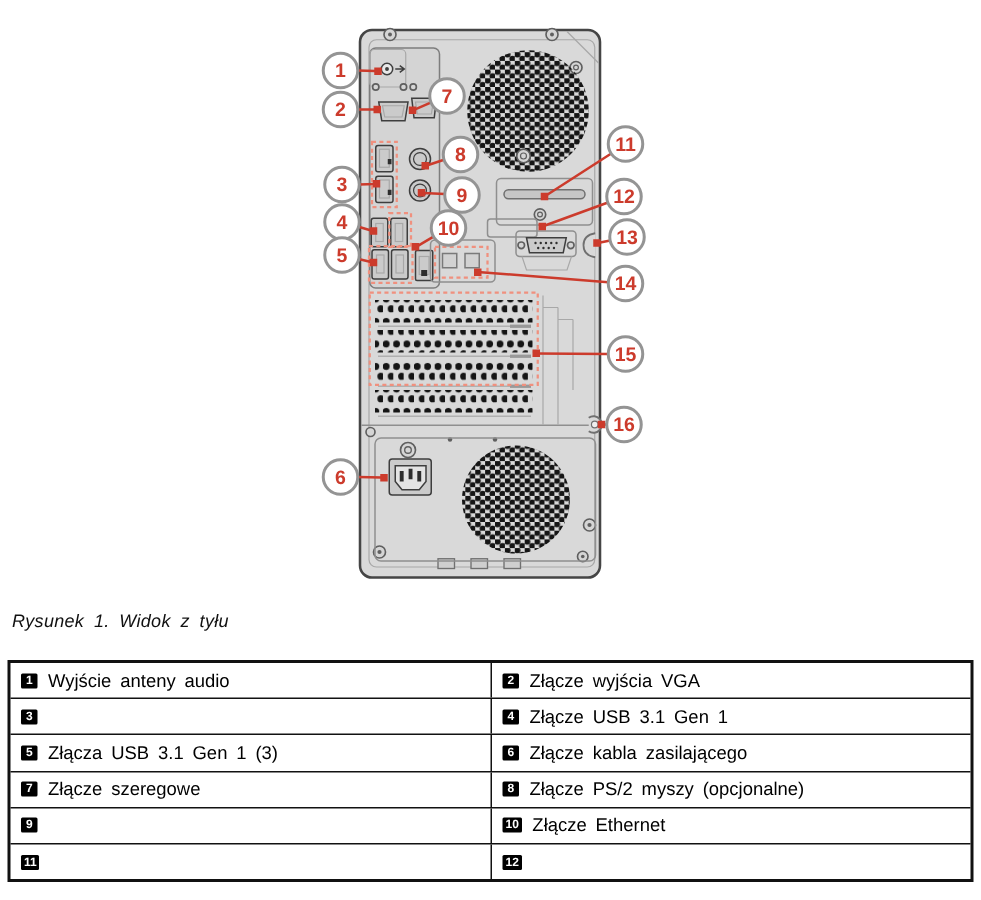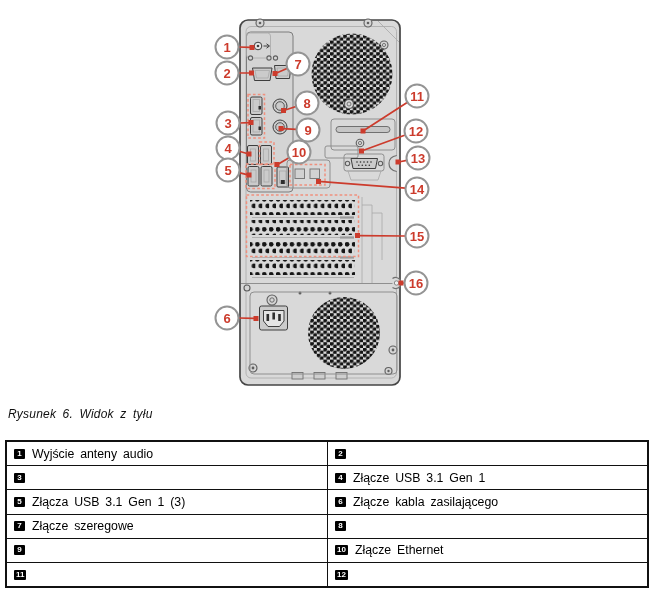--- a/index.html
+++ b/index.html
@@ -320,30 +320,31 @@
       <circle class="co" r="11.5"></circle>
           <text class="conum" y="4.5">15</text>
         </g>
     <g transform="translate(416,283)">
       <circle class="co" r="11.5"></circle>
           <text class="conum" y="4.5">16</text>
         </g>
   </svg>
   </div>
 
-  <div class="caption">Rysunek 6. Widok z tyłu</div>
+  <div class="caption">Rysunek 1. Widok z tyłu</div>
 
   <div class="legend">
     <div class="lrow">
       <div class="lcell">
         <span class="badge">1</span>
         <span>Wyjście anteny audio</span>
         </div>
       <div class="lcell">
         <span class="badge">2</span>
+        <span>Złącze wyjścia VGA</span>
         </div>
     </div>
     <div class="lrow">
       <div class="lcell">
         <span class="badge">3</span>
         </div>
       <div class="lcell">
         <span class="badge">4</span>
         <span>Złącze USB 3.1 Gen 1</span>
         </div>
@@ -358,20 +359,21 @@
         <span>Złącze kabla zasilającego</span>
         </div>
     </div>
     <div class="lrow">
       <div class="lcell">
         <span class="badge">7</span>
         <span>Złącze szeregowe</span>
         </div>
       <div class="lcell">
         <span class="badge">8</span>
+        <span>Złącze PS/2 myszy (opcjonalne)</span>
         </div>
     </div>
     <div class="lrow">
       <div class="lcell">
         <span class="badge">9</span>
         </div>
       <div class="lcell">
         <span class="badge">10</span>
         <span>Złącze Ethernet</span>
         </div>

